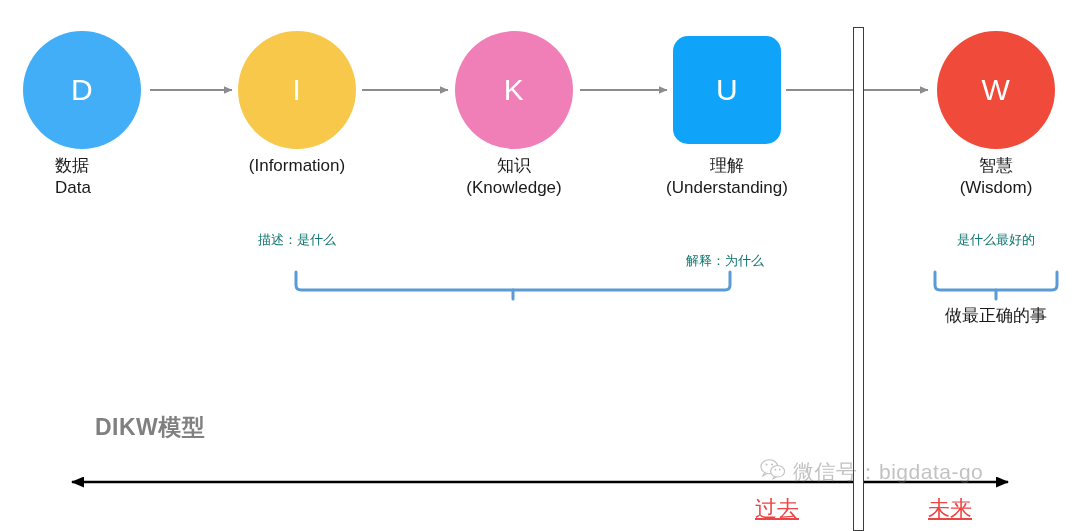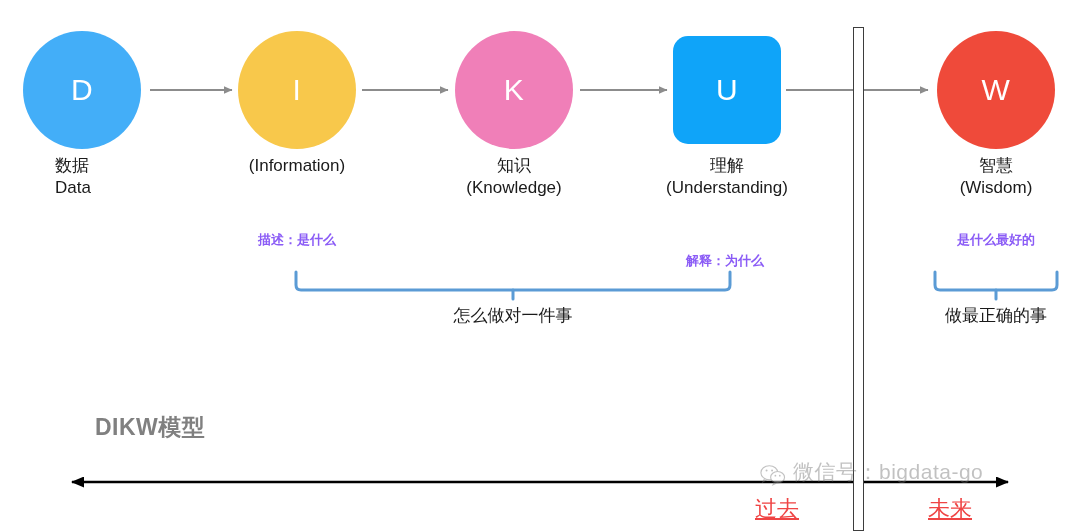--- a/index.html
+++ b/index.html
@@ -40,24 +40,23 @@
     white-space: nowrap;
   }
   .node-label .cn { display: block; }
   .node-label .en { display: block; }
   .node-label.center { text-align: center; }
   .node-label.left { text-align: left; }
 
   .caption {
     position: absolute;
     font-size: 13px;
-    color: #8b5cf6;
+    color: #0f766e;
     white-space: nowrap;
     text-align: center;
-    font-weight: bold;
   }
 
   .brace-label {
     position: absolute;
     font-size: 17px;
     color: #1a1a1a;
     white-space: nowrap;
     text-align: center;
   }
 
@@ -89,21 +88,21 @@
     left: 0;
     top: 0;
     width: 1080px;
     height: 531px;
     pointer-events: none;
   }
 
   .watermark {
     position: absolute;
     display: flex;
-    align-items: flex-end;
+    align-items: flex-start;
     gap: 7px;
     opacity: 0.42;
     color: #6e6e6e;
     font-size: 21px;
     white-space: nowrap;
     letter-spacing: 0.5px;
   }
 </style>
 </head>
 <body>
@@ -173,21 +172,20 @@
   </div>
   <div class="node-label center" style="left:896px; top:155px; width:200px;">
     <span class="cn">智慧</span>
     <span class="en">(Wisdom)</span>
   </div>
 
   <div class="caption" style="left:197px; top:231px; width:200px;">描述：是什么</div>
   <div class="caption" style="left:625px; top:231px; width:200px;margin-top:21px;">解释：为什么</div>
   <div class="caption" style="left:896px; top:231px; width:200px;">是什么最好的</div>
 
-  <div class="brace-label" style="left:413px; top:304px; width:200px;">怎么做对一件事</div>
   <div class="brace-label" style="left:896px; top:304px; width:200px;">做最正确的事</div>
 
   <div class="model-title" style="left:95px; top:412px;font-weight:bold;">DIKW模型</div>
 
   <div class="axis-label" style="left:755px; top:494px;">过去</div>
   <div class="axis-label" style="left:928px; top:494px;">未来</div>
 
   <div class="divider-bar" style="left:853px; top:27px; width:11px; height:504px;"></div>
 
   <div class="watermark" style="left:760px; top:458px;">

